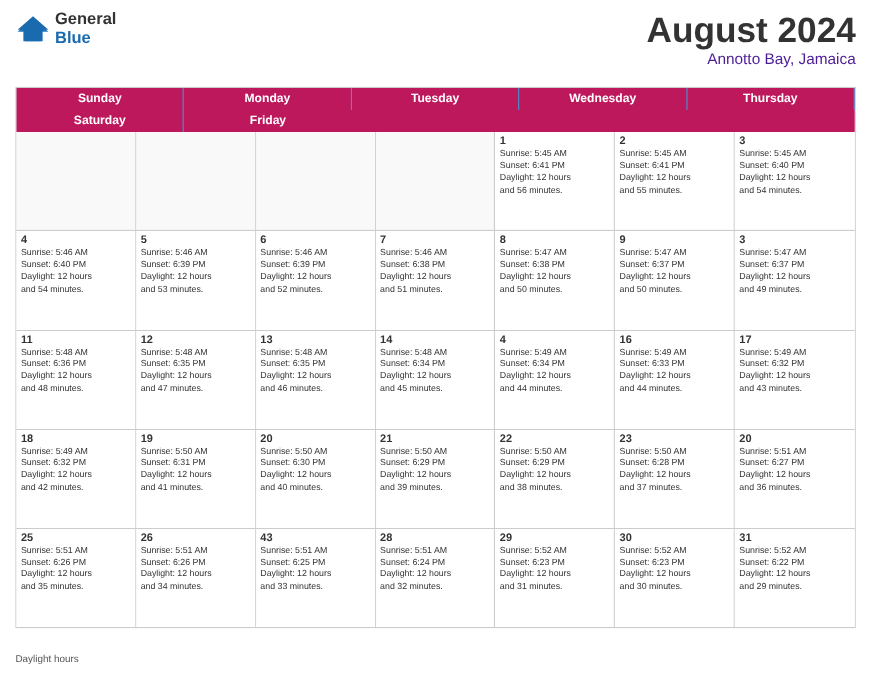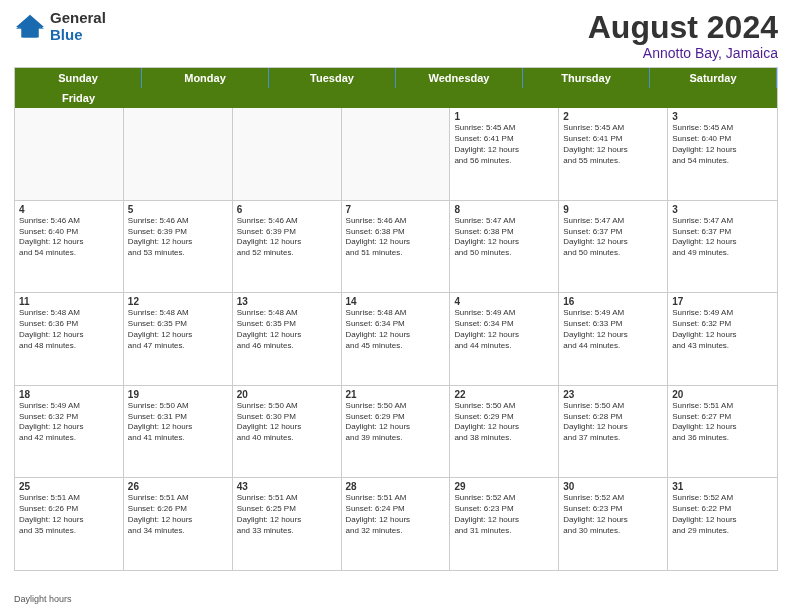--- a/index.html
+++ b/index.html
@@ -14,21 +14,21 @@
       width: 792px;
       height: 612px;
       display: flex;
       flex-direction: column;
       padding: 10px 14px 8px 14px;
     }
     .header {
       display: flex;
       justify-content: space-between;
       align-items: flex-start;
-      margin-bottom: 6px;
+      margin-bottom: 18px;
     }
     .logo {
       display: flex;
       align-items: center;
       gap: 4px;
     }
     .logo-text {
       display: flex;
       flex-direction: column;
       line-height: 1.1;
@@ -61,22 +61,22 @@
       color: #4c1d95;
     }
     .calendar {
       flex: 1;
       display: flex;
       flex-direction: column;
       border: 1px solid #ccc;
     }
     .cal-header {
       display: grid;
-      grid-template-columns: repeat(6, 1fr);
-      background: #4d7c0f;
+      grid-template-columns: repeat(5, 1fr);
+      background: #be185d;
     }
     .cal-header-cell {
       color: #fff;
       font-size: 11px;
       font-weight: bold;
       text-align: center;
       padding: 4px 2px;
       border-right: 1px solid #4a90d0;
     }
     .cal-header-cell:last-child { border-right: none; }

